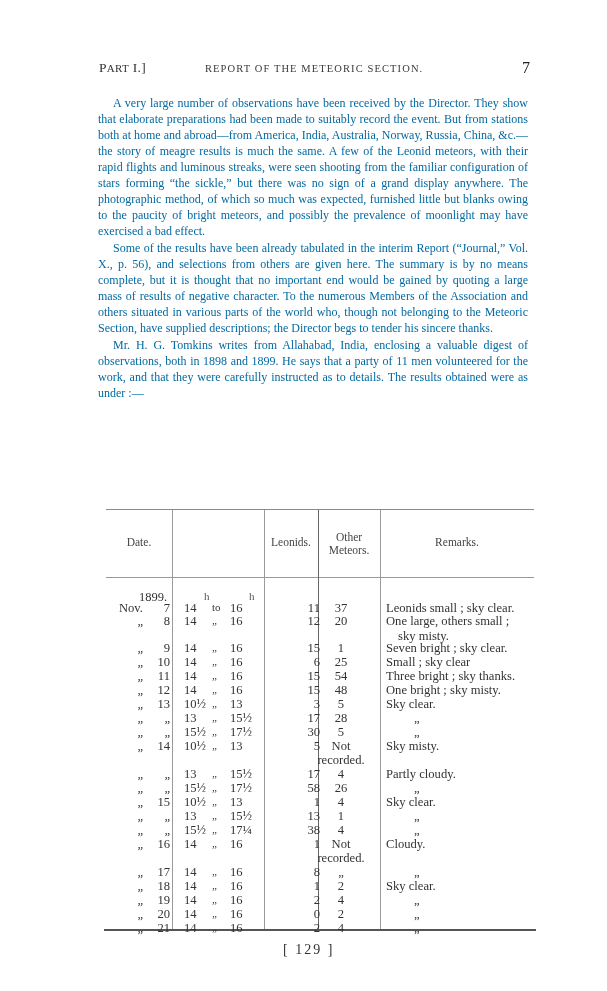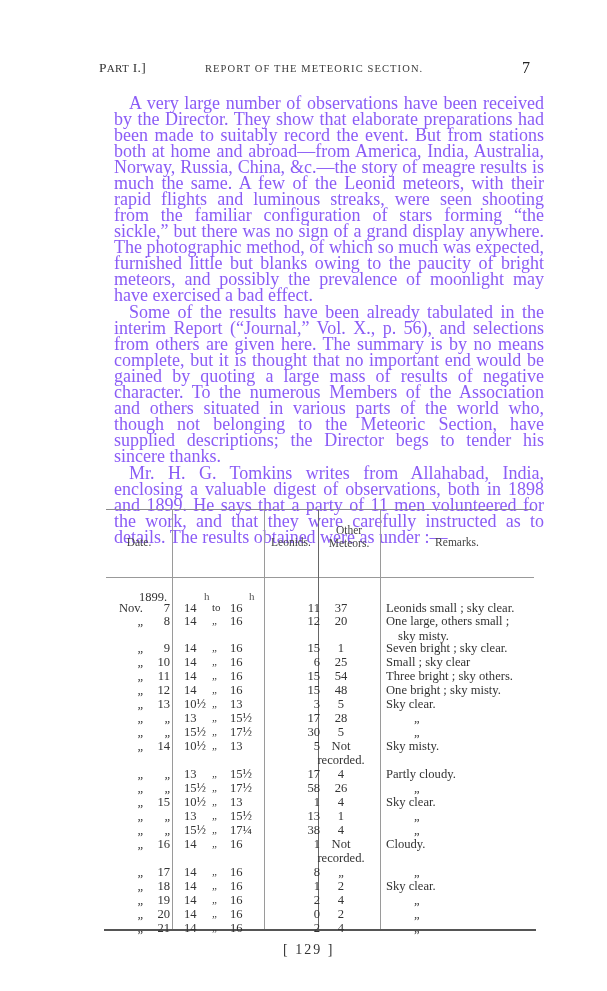--- a/index.html
+++ b/index.html
@@ -11,23 +11,23 @@
   .running-head {
     position:absolute; left:99px; top:60px; width:430px; height:20px;
     font-family:"Liberation Serif", serif;
   }
   .rh-left { position:absolute; left:0; top:0; font-size:13.5px; letter-spacing:0.3px; color:#333; }
   .rh-left .sc { font-size:11px; }
   .rh-center { position:absolute; left:106px; top:3px; font-size:10.5px; letter-spacing:1.1px; color:#3a3a3a; }
   .rh-right { position:absolute; right:-1px; top:-1px; font-size:16px; color:#222; }
 
   .body-text {
-    position:absolute; left:114px; top:95px; width:430px;
-    font-family:"Liberation Serif", serif; font-size:18px; line-height:16px;
-    text-align:justify; color:#8b5cf6;
+    position:absolute; left:98px; top:95px; width:430px;
+    font-family:"Liberation Serif", serif; font-size:12px; line-height:16px;
+    text-align:justify; color:#0369a1;
   }
   .body-text p { margin:0; text-indent:15px; }
   .body-text p + p { margin-top:1px; }
 
   .table-wrap { position:absolute; left:106px; top:509px; width:428px; height:422px; }
   .rule { position:absolute; left:0; height:1px; background:#777; }
   .rule.top { top:0; width:428px; background:#8a8a8a; }
   .rule.hdr { top:68px; width:428px; background:#999; }
   .rule.bottom { top:420px; width:432px; height:2px; background:#555; left:-2px; }
   .vline { position:absolute; top:1px; width:1px; height:419px; background:#9a9a9a; }
@@ -75,21 +75,21 @@
     <div class="rule top"></div>
     <div class="rule hdr"></div>
     <div class="rule bottom"></div>
     <div class="vline" style="left:66px"></div>
     <div class="vline" style="left:158px"></div>
     <div class="vline" style="left:212px; background:#666;"></div>
     <div class="vline" style="left:274px"></div>
 
     <div class="th single" style="left:0; width:66px;">Date.</div>
     <div class="th single" style="left:158px; width:54px;">Leonids.</div>
-    <div class="th" style="left:212px; width:62px; top:15px;">
+    <div class="th" style="left:212px; width:62px; top:22px;">
       <div>Other</div>
       <div>Meteors.</div>
     </div>
     <div class="th single" style="left:274px; width:154px;">Remarks.</div>
 
     <div class="tbody" id="tbody">
       <span class="year">1899.</span>
       <span class="hunit" style="left:98px">h</span>
       <span class="hunit" style="left:143px">h</span>
     <div class="row" style="top: 12px;">
@@ -136,21 +136,21 @@
           <span class="c-rem">Small ; sky clear</span>
         </div>
         <div class="row" style="top: 80px;">
           <span class="c-month">„</span>
           <span class="c-day">11</span>
           <span class="c-from">14</span>
           <span class="c-to-word">„</span>
           <span class="c-to">16</span>
           <span class="c-leo">15</span>
           <span class="c-oth">54</span>
-          <span class="c-rem">Three bright ; sky others.</span>
+          <span class="c-rem">Three bright ; sky thanks.</span>
         </div>
         <div class="row" style="top: 94px;">
           <span class="c-month">„</span>
           <span class="c-day">12</span>
           <span class="c-from">14</span>
           <span class="c-to-word">„</span>
           <span class="c-to">16</span>
           <span class="c-leo">15</span>
           <span class="c-oth">48</span>
           <span class="c-rem">One bright ; sky misty.</span>

